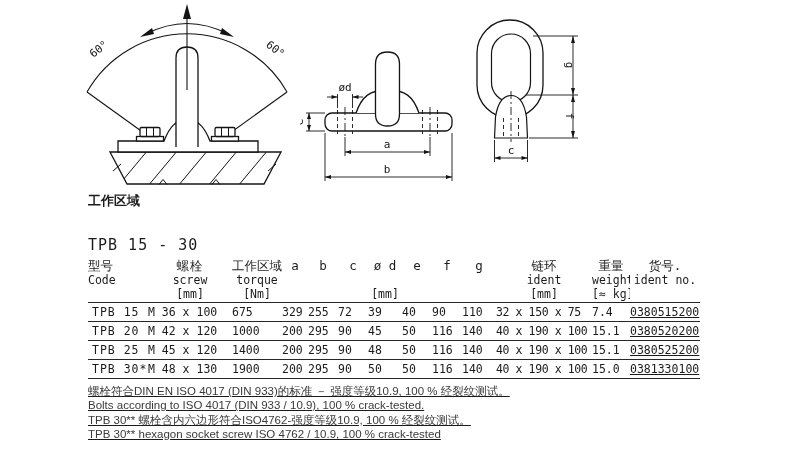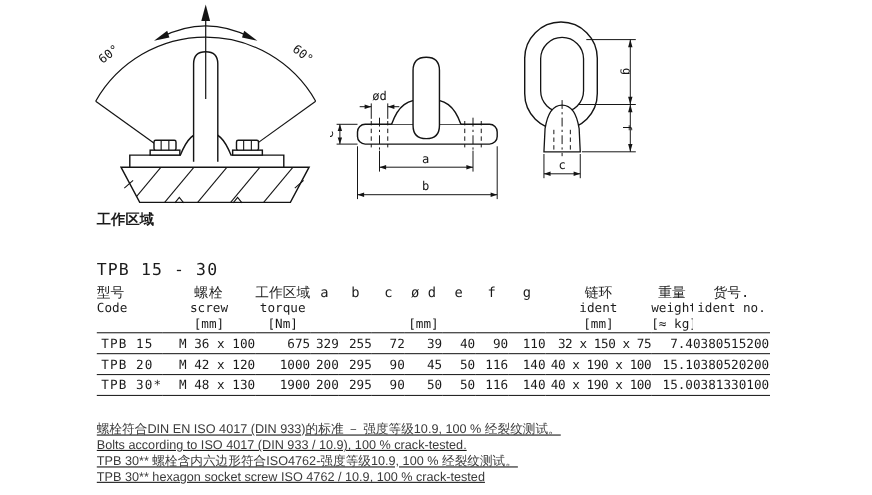--- a/index.html
+++ b/index.html
@@ -21,25 +21,25 @@
   th,td{padding:0; font-weight:normal; overflow:hidden; white-space:nowrap;}
   thead th{vertical-align:top; text-align:center;}
   thead th:first-child{text-align:left;margin-left:24px;}
   thead th:nth-child(2) .h-l1{letter-spacing:1px;}
   .h-l1{font-size:12.5px; line-height:15px; height:15px;}
   .h-l2{font-size:11.5px; line-height:14px; height:14px;}
   .h-l3{font-size:11.5px; line-height:15px; height:15px;}
   tbody td{
     border-top:1.4px solid #262626;
     font-size:11.5px; line-height:13px;
-    padding:2.5px 0 2.5px 0; text-align:right;
+    padding:2.5px 0 2.5px 0; text-align:left;
   }
   tbody tr:last-child td{border-bottom:1.4px solid #262626;}
   tbody td.c0{text-align:left; padding-left:4px; letter-spacing:1px;}
-  tbody td.c12{text-align:right; padding-right:3px;}
+  tbody td.c12{text-align:right; padding-right:3px;text-decoration:underline;}
   tbody td.c10{letter-spacing:-0.4px;}
   
   .notes{left:88px; top:384px; width:640px;text-decoration:underline;}
   .note-line{
     font-family:"Liberation Sans","DejaVu Sans",sans-serif;
     font-size:11.5px; line-height:14.4px; color:#3a3a3a;
   }
 </style>
 </head>
 <body>
@@ -312,20 +312,35 @@
             <td class="c5">90</td>
             <td class="c6">45</td>
             <td class="c7">50</td>
             <td class="c8">116</td>
             <td class="c9">140</td>
             <td class="c10">40 x 190 x 100</td>
             <td class="c11">15.1</td>
             <td class="c12">0380520200</td>
           </tr>
           <tr>
+            <td class="c0">TPB 25</td>
+            <td class="c1">M 45 x 120</td>
+            <td class="c2">1400</td>
+            <td class="c3">200</td>
+            <td class="c4">295</td>
+            <td class="c5">90</td>
+            <td class="c6">48</td>
+            <td class="c7">50</td>
+            <td class="c8">116</td>
+            <td class="c9">140</td>
+            <td class="c10">40 x 190 x 100</td>
+            <td class="c11">15.1</td>
+            <td class="c12">0380525200</td>
+          </tr>
+          <tr>
             <td class="c0">TPB 30**</td>
             <td class="c1">M 48 x 130</td>
             <td class="c2">1900</td>
             <td class="c3">200</td>
             <td class="c4">295</td>
             <td class="c5">90</td>
             <td class="c6">50</td>
             <td class="c7">50</td>
             <td class="c8">116</td>
             <td class="c9">140</td>

